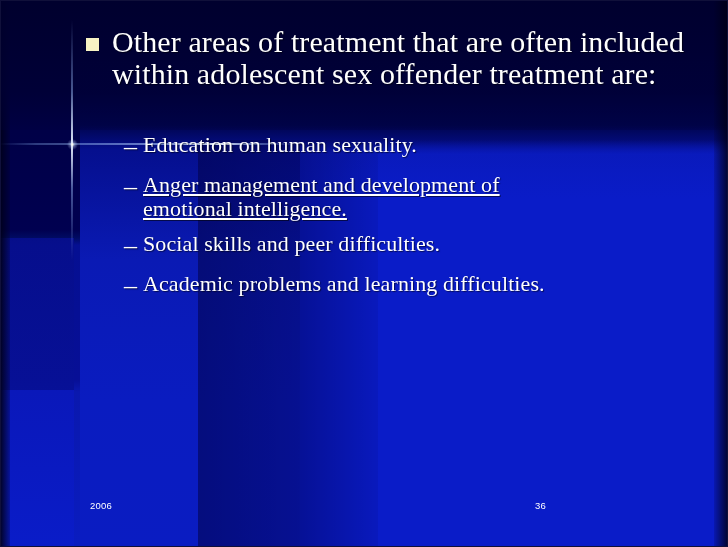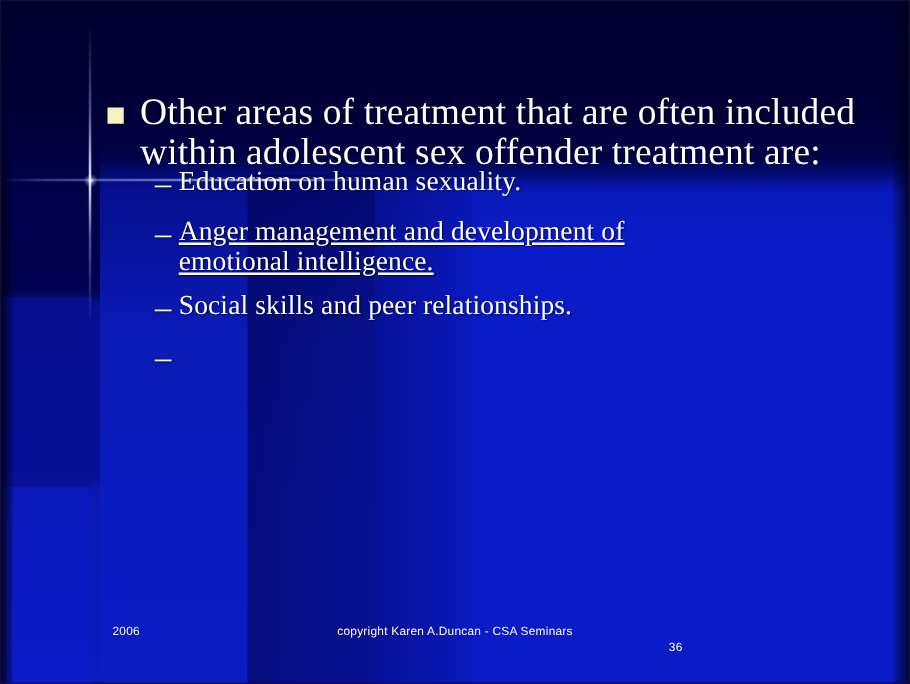--- a/index.html
+++ b/index.html
@@ -169,21 +169,20 @@
   }
 
   
   #lead-bullet {
     position: absolute;
     left: 86px;
     top: 26px;
     width: 614px;
     display: flex;
     align-items: flex-start;
-    margin-top: 48px;
   }
   #lead-bullet .marker {
     flex: 0 0 auto;
     width: 13px;
     height: 13px;
     margin-top: 12px;
     margin-right: 13px;
     background: #f7f2c4;
     box-shadow: 0 0 1px rgba(0,0,0,0.6);
   }
@@ -259,21 +258,21 @@
     position: absolute;
     left: 90px; top: 1px;
   }
   #footer .f-center {
     position: absolute;
     left: 0; top: 1px; width: 728px;
     text-align: center;
   }
   #footer .f-right {
     position: absolute;
-    right: 34px; top: 14px; margin-left: 34px;
+    right: 34px; top: 1px; margin-left: 34px;
   }
 </style>
 </head>
 <body>
 
 <div id="slide">
 
   <div class="bg-layer" id="bg-base"></div>
   <div class="bg-layer" id="bg-right-field"></div>
   <div class="bg-layer" id="bg-mid-stripe"></div>
@@ -304,32 +303,32 @@
         <span class="sub-text">Education on human sexuality.</span>
       </div>
 
       <div class="sub-item w-narrow">
         <span class="dash">–</span>
         <span class="sub-text">Anger management and development of emotional intelligence.</span>
       </div>
 
       <div class="sub-item">
         <span class="dash">–</span>
-        <span class="sub-text">Social skills and peer relationships.</span>
+        <span class="sub-text">Social skills and peer difficulties.</span>
       </div>
 
       <div class="sub-item w-mid">
         <span class="dash">–</span>
+        <span class="sub-text">Academic problems and learning difficulties.</span>
       </div>
 
     </div>
 
 
     <div id="footer">
       <span class="f-left">2006</span>
-      <span class="f-center">copyright Karen A.Duncan - CSA Seminars</span>
       <span class="f-right">36</span>
     </div>
 
   </div>
 
   <div id="frame"></div>
 </div>
 
 </body></html>

